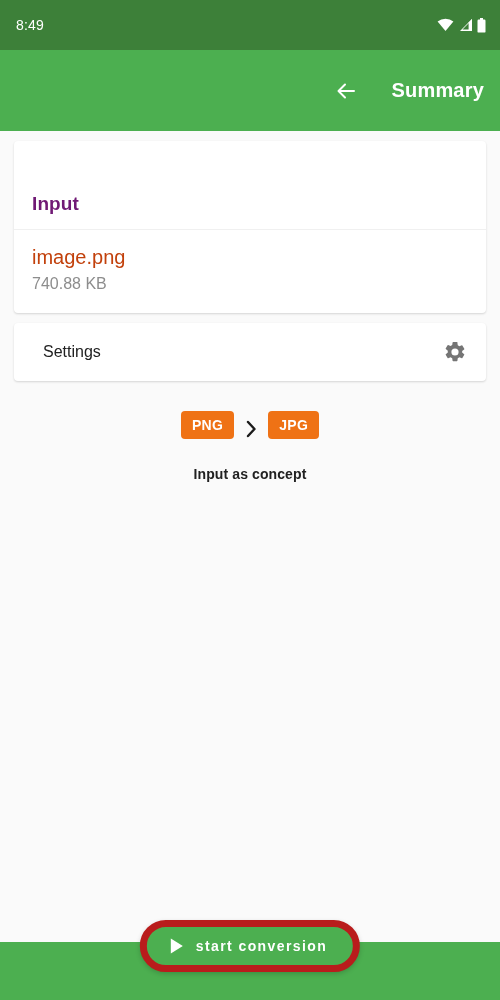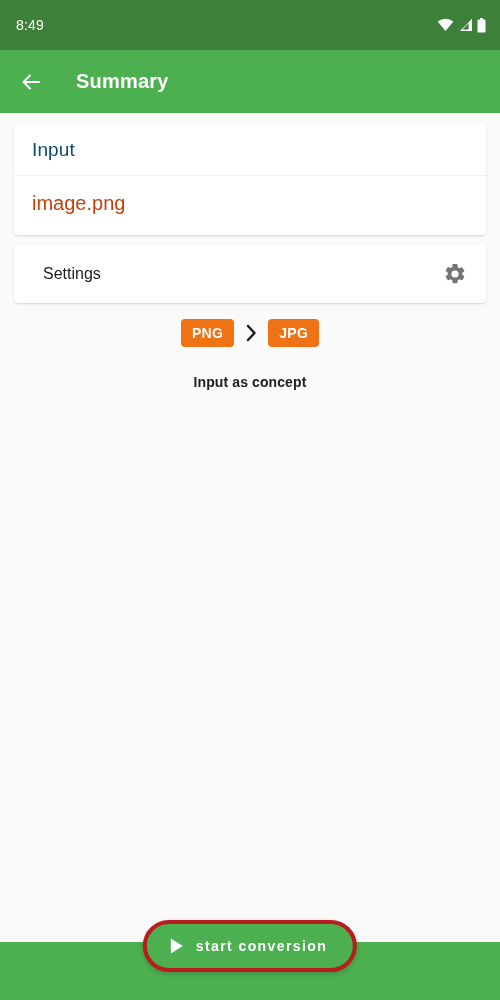--- a/index.html
+++ b/index.html
@@ -33,26 +33,27 @@
   }
   .status-icons {
     display: flex;
     align-items: center;
     gap: 4px;
   }
   .status-icons svg { display: block; }
 
   
   .app-bar {
-    height: 63px;
+    height: 81px;
     background: #4caf50;
     display: flex;
     align-items: center;
     padding: 0 16px;
     gap: 30px;
+    justify-content: flex-end;
   }
   .back-btn {
     width: 30px;
     height: 30px;
     display: flex;
     align-items: center;
     justify-content: center;
     cursor: pointer;
     flex: none;
   }
@@ -75,23 +76,24 @@
     box-shadow: 0 1px 2px rgba(0,0,0,0.10), 0 1px 3px rgba(0,0,0,0.06);
     overflow: hidden;
   }
 
   .card-header {
     padding: 16px 18px 14px 18px;
     border-bottom: 1px solid #f0f0f0;
   }
   .card-title {
     font-size: 19px;
-    font-weight: normal;
-    color: #0c4a6e;
+    font-weight: bold;
+    color: #701a75;
     letter-spacing: 0.1px;
+    margin-top: 36px;
   }
 
   .card-body {
     padding: 14px 18px 18px 18px;
   }
 
   .file-name {
     font-size: 20px;
     color: #c2410c;
     line-height: 1.35;
@@ -119,24 +121,24 @@
     display: flex;
     align-items: center;
     justify-content: center;
     width: 26px;
     height: 26px;
   }
 
   
   .format-strip {
     display: flex;
-    align-items: center;
+    align-items: flex-end;
     justify-content: center;
     gap: 10px;
-    margin-top: 16px;
+    margin-top: 30px;
   }
   .badge {
     background: #ef7215;
     color: #ffffff;
     font-size: 14px;
     font-weight: bold;
     padding: 6px 11px;
     border-radius: 4px;
     letter-spacing: 0.3px;
     cursor: pointer;
@@ -168,21 +170,21 @@
     height: 58px;
     background: #4caf50;
   }
   .start-fab {
     position: absolute;
     left: 50%;
     transform: translateX(-50%);
     bottom: 28px;
     height: 52px;
     background: #4caf50;
-    border: 4px solid #b91c1c;
+    border: 7px solid #b91c1c;
     border-radius: 30px;
     display: flex;
     align-items: center;
     justify-content: center;
     gap: 11px;
     padding: 0 26px 0 22px;
     cursor: pointer;
     box-shadow: 0 2px 5px rgba(0,0,0,0.18);
   }
   .start-label {
@@ -230,20 +232,21 @@
 </div>
 
 <div class="content">
 
   <div class="card">
     <div class="card-header">
       <div class="card-title">Input</div>
     </div>
     <div class="card-body">
       <div class="file-name">image.png</div>
+      <div class="file-size">740.88 KB</div>
     </div>
   </div>
 
   <div class="card">
 
     <div class="row">
       <span class="row-label">Settings</span>
       <span class="row-icon">
         <svg width="24" height="24" viewBox="0 0 24 24">
           <path fill="#757575" d="M19.14 12.94a7.07 7.07 0 0 0 0-1.88l2.03-1.58a.5.5 0 0 0 .12-.62l-1.92-3.32a.5.5 0 0 0-.6-.22l-2.39.96a7.1 7.1 0 0 0-1.62-.94l-.36-2.54A.5.5 0 0 0 13.9 2h-3.84a.5.5 0 0 0-.5.42l-.36 2.54c-.58.24-1.12.56-1.62.94l-2.39-.96a.5.5 0 0 0-.6.22L2.67 8.48a.5.5 0 0 0 .12.62l2.03 1.58a7.07 7.07 0 0 0 0 1.88l-2.03 1.58a.5.5 0 0 0-.12.62l1.92 3.32c.12.21.36.29.6.22l2.39-.96c.5.38 1.04.7 1.62.94l.36 2.54a.5.5 0 0 0 .5.42h3.84a.5.5 0 0 0 .5-.42l.36-2.54c.58-.24 1.12-.56 1.62-.94l2.39.96c.24.07.48-.01.6-.22l1.92-3.32a.5.5 0 0 0-.12-.62l-2.03-1.58zM12 15.6A3.6 3.6 0 1 1 12 8.4a3.6 3.6 0 0 1 0 7.2z"></path>

